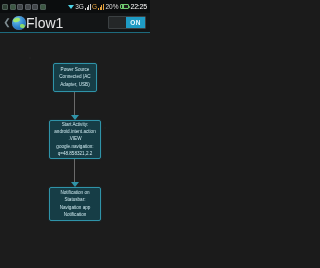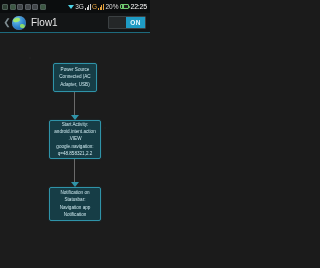--- a/index.html
+++ b/index.html
@@ -86,22 +86,21 @@
     content:""; position:absolute; left:1px; top:2.5px;
     width:7px; height:4px; background:#9fe870;
     border-radius:60% 40% 50% 50%; transform:rotate(-12deg);
   }
   #app-icon::after {
     content:""; position:absolute; right:1.5px; bottom:2px;
     width:5px; height:3.5px; background:#8ad96a;
     border-radius:50% 60% 40% 50%; transform:rotate(10deg);
   }
   #app-title {
-    margin-left:5px;
-    font-size:10px; color:#e6e6e6;
+    font-size:14px; color:#e6e6e6;
     white-space:nowrap; overflow:hidden;
   }
   #toggle {
     margin-left:auto; margin-right:1px;
     width:38px; height:13px;
     background:#2b2e30;
     border:0.7px solid #3b4042;
     border-radius:1px;
     display:flex; align-items:stretch;
     overflow:hidden;

